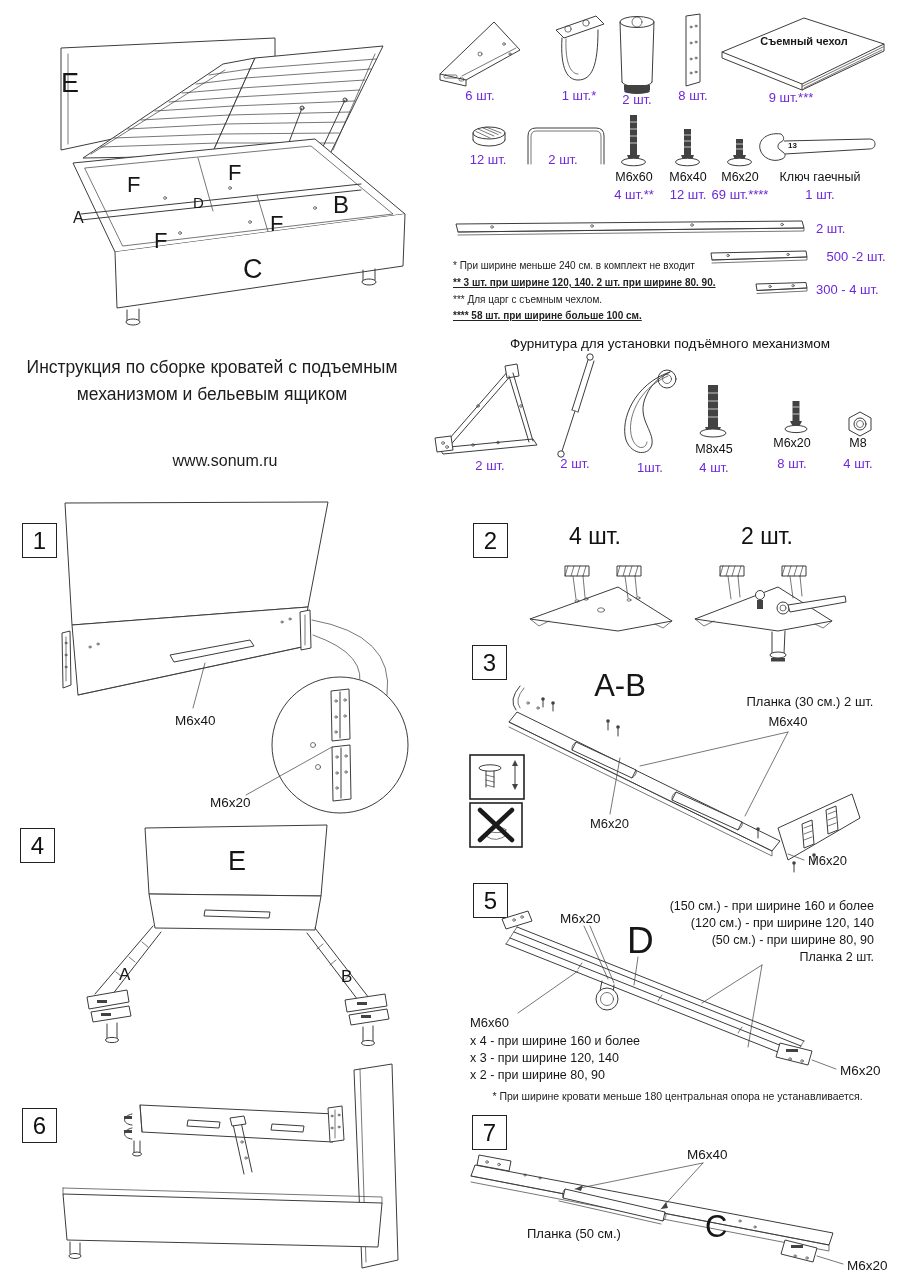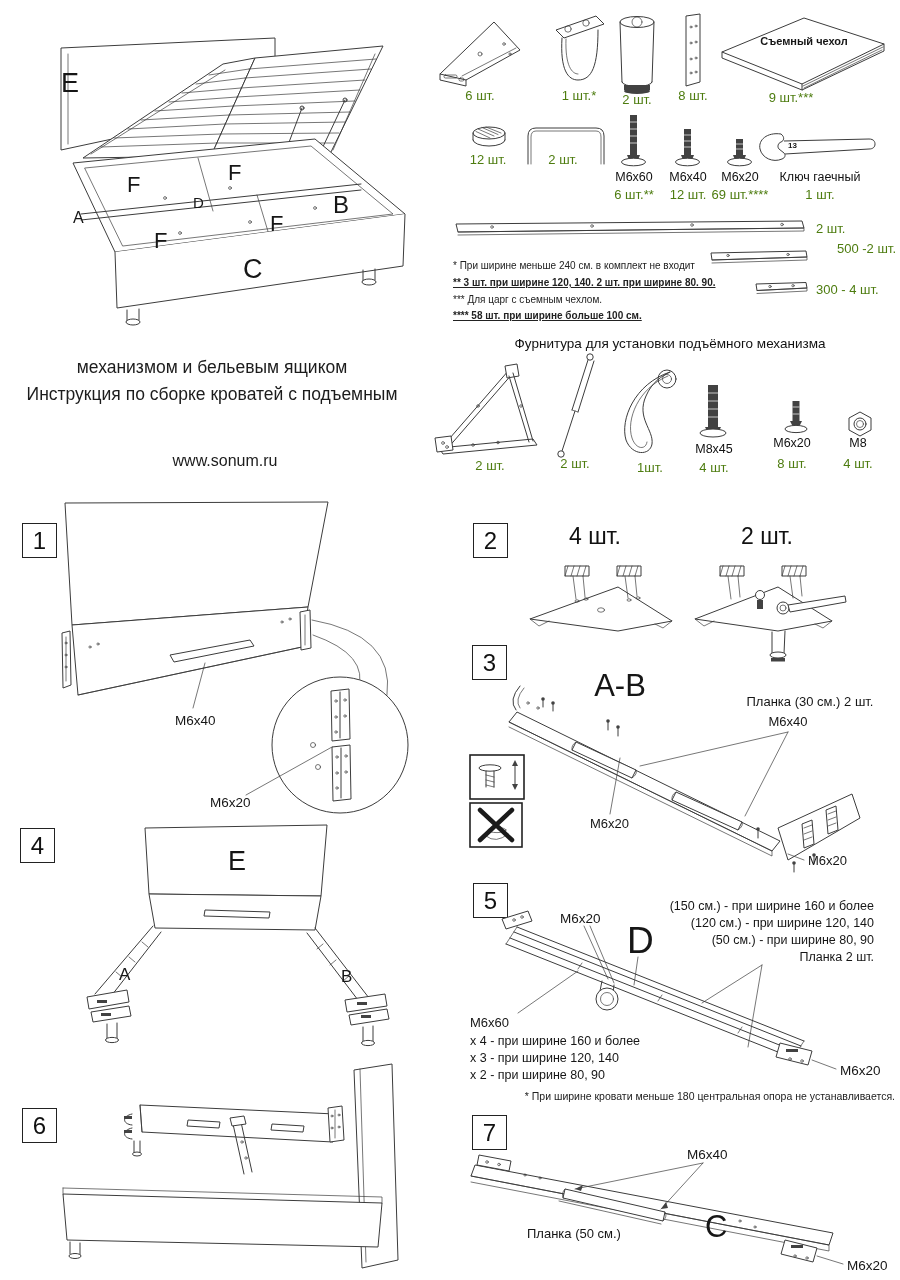--- a/index.html
+++ b/index.html
@@ -1,29 +1,29 @@
 <!DOCTYPE html>
 <html><head>
 <meta charset="utf-8">
 <style>
   html,body{margin:0;padding:0;background:#888;}
   .page{position:relative;width:900px;height:1280px;background:#ffffff;overflow:hidden;
         font-family:"Liberation Sans","DejaVu Sans",sans-serif;color:#161616;}
   .abs{position:absolute;}
-  .cap{font-size:13px;text-align:center;color:#4d7c0f;}
+  .cap{font-size:13px;text-align:center;color:#6d28d9;}
   .lbl{font-size:12.5px;text-align:center;color:#111;}
   .numbox{width:33px;height:33px;border:1.7px solid #222;display:flex;align-items:center;
           justify-content:center;font-size:24px;color:#111;background:#fff;}
   .doc-title{font-size:17.5px;line-height:27px;text-align:center;color:#1c1c1c;}
   .website{font-size:16px;text-align:center;color:#1c1c1c;}
   .fn{font-size:10px;color:#222;white-space:nowrap;}
   .fn.b{font-weight:bold;text-decoration:underline;}
   .mech-title{font-size:13.5px;text-align:center;color:#111;}
   .bigqty{font-size:23px;text-align:center;color:#111;}
-  .foot5{font-size:10.5px;text-align:right;color:#222;}
+  .foot5{font-size:10.5px;text-align:center;color:#222;}
   svg{overflow:visible;}
   svg text{font-family:"Liberation Sans","DejaVu Sans",sans-serif;fill:#161616;}
   .s{stroke:#3c3c3c;fill:none;stroke-width:1;stroke-linecap:round;stroke-linejoin:round;}
   .sw{stroke:#3c3c3c;fill:#fff;stroke-width:1;stroke-linejoin:round;}
   .t{stroke:#3c3c3c;fill:none;stroke-width:.7;stroke-linecap:round;}
   .dk{fill:#424242;stroke:none;}
   .wh{stroke:#fff;fill:none;stroke-width:.7;}
   .xx{stroke:#1a1a1a;stroke-width:4.5;fill:none;stroke-linecap:round;}
   .box3{fill:#fff;stroke:#222;stroke-width:1.6;}
 </style>
@@ -142,21 +142,21 @@
   </svg>
   <div class="abs cap" style="left:528px;top:152px;width:70px">2 шт.</div>
 
   <svg class="abs" style="left:618px;top:112px" width="31" height="56" viewBox="0 0 31 56">
     <rect class="dk" x="12" y="3" width="7" height="40"></rect>
     <path class="wh" d="M12,10 h7 M12,17 h7 M12,24 h7 M12,31 h7"></path>
     <path class="dk" d="M9,43 h13 l-2,5 h-9 z"></path>
     <ellipse class="sw" cx="15.5" cy="50" rx="12" ry="3.8"></ellipse>
   </svg>
   <div class="abs lbl" style="left:608px;top:170px;width:52px">M6x60</div>
-  <div class="abs cap" style="left:608px;top:187px;width:52px">6 шт.**</div>
+  <div class="abs cap" style="left:608px;top:187px;width:52px">4 шт.**</div>
 
   <svg class="abs" style="left:672px;top:126px" width="31" height="42" viewBox="0 0 31 42">
     <rect class="dk" x="12" y="3" width="7" height="26"></rect>
     <path class="wh" d="M12,9 h7 M12,15 h7 M12,21 h7"></path>
     <path class="dk" d="M9,29 h13 l-2,5 h-9 z"></path>
     <ellipse class="sw" cx="15.5" cy="36" rx="12" ry="3.8"></ellipse>
   </svg>
   <div class="abs lbl" style="left:662px;top:170px;width:52px">M6x40</div>
   <div class="abs cap" style="left:662px;top:187px;width:52px">12 шт.</div>
 
@@ -186,42 +186,42 @@
       <circle class="t" cx="330" cy="5.5" r="1.3"></circle>
   </svg>
   <div class="abs cap" style="left:816px;top:221px;width:60px;text-align:left">2 шт.</div>
 
   <svg class="abs" style="left:708px;top:249px" width="104" height="16" viewBox="0 0 104 16">
     <path class="sw" d="M3,4 L98,2 L99,8 L4,11 Z"></path>
     <path class="t" d="M4,11 L99,8 L99,11 L4,14"></path>
     <circle class="t" cx="20" cy="6.5" r="1.2"></circle>
       <circle class="t" cx="80" cy="5.5" r="1.2"></circle>
   </svg>
-  <div class="abs cap" style="left:816px;top:241px;width:80px;text-align:right">500 -2 шт.</div>
+  <div class="abs cap" style="left:816px;top:249px;width:80px;text-align:center">500 -2 шт.</div>
 
   <svg class="abs" style="left:753px;top:280px" width="58" height="15" viewBox="0 0 58 15">
     <path class="sw" d="M3,4 L53,2.5 L54,8 L4,10.5 Z"></path>
     <path class="t" d="M4,10.5 L54,8 L54,11 L4,13.5"></path>
     <circle class="t" cx="17" cy="6.5" r="1.2"></circle>
       <circle class="t" cx="40" cy="5.7" r="1.2"></circle>
   </svg>
   <div class="abs cap" style="left:816px;top:282px;width:90px;text-align:left">300 - 4 шт.</div>
 
   <div class="abs fn" style="left:453px;top:260px">* При ширине меньше 240 см. в комплект не входит</div>
   <div class="abs fn b" style="left:453px;top:277px">** 3 шт. при ширине  120, 140. 2 шт. при ширине 80. 90.</div>
   <div class="abs fn" style="left:453px;top:294px">*** Для царг с съемным чехлом.</div>
   <div class="abs fn b" style="left:453px;top:310px">**** 58 шт. при ширине больше 100 см.</div>
 
   <div class="abs doc-title" style="left:8px;top:354px;width:408px">
+    <div>Инструкция по сборке кроватей с подъемным</div>
     <div>механизмом и бельевым ящиком</div>
-    <div>Инструкция по сборке кроватей с подъемным</div>
   </div>
   <div class="abs website" style="left:140px;top:452px;width:170px">www.sonum.ru</div>
 
-  <div class="abs mech-title" style="left:450px;top:336px;width:440px">Фурнитура для установки подъёмного механизма</div>
+  <div class="abs mech-title" style="left:450px;top:336px;width:440px">Фурнитура для установки подъёмного механизмом</div>
 
   <svg class="abs" style="left:433px;top:356px" width="122" height="102" viewBox="0 0 122 102">
     <path class="sw" d="M6,92 L100,83 L104,89 L10,98 Z"></path>
     <path class="s" d="M10,90 L76,14 M14,93 L80,17"></path>
     <path class="sw" d="M72,10 L84,8 L86,20 L74,22 Z"></path>
     <path class="s" d="M80,17 L100,85 M76,20 L96,86"></path>
     <path class="sw" d="M2,82 L18,80 L20,94 L4,96 Z"></path>
     <circle class="t" cx="10" cy="87" r="1.4"></circle>
       <circle class="t" cx="14" cy="91" r="1.4"></circle>
     <circle class="t" cx="40" cy="89" r="1.3"></circle>

